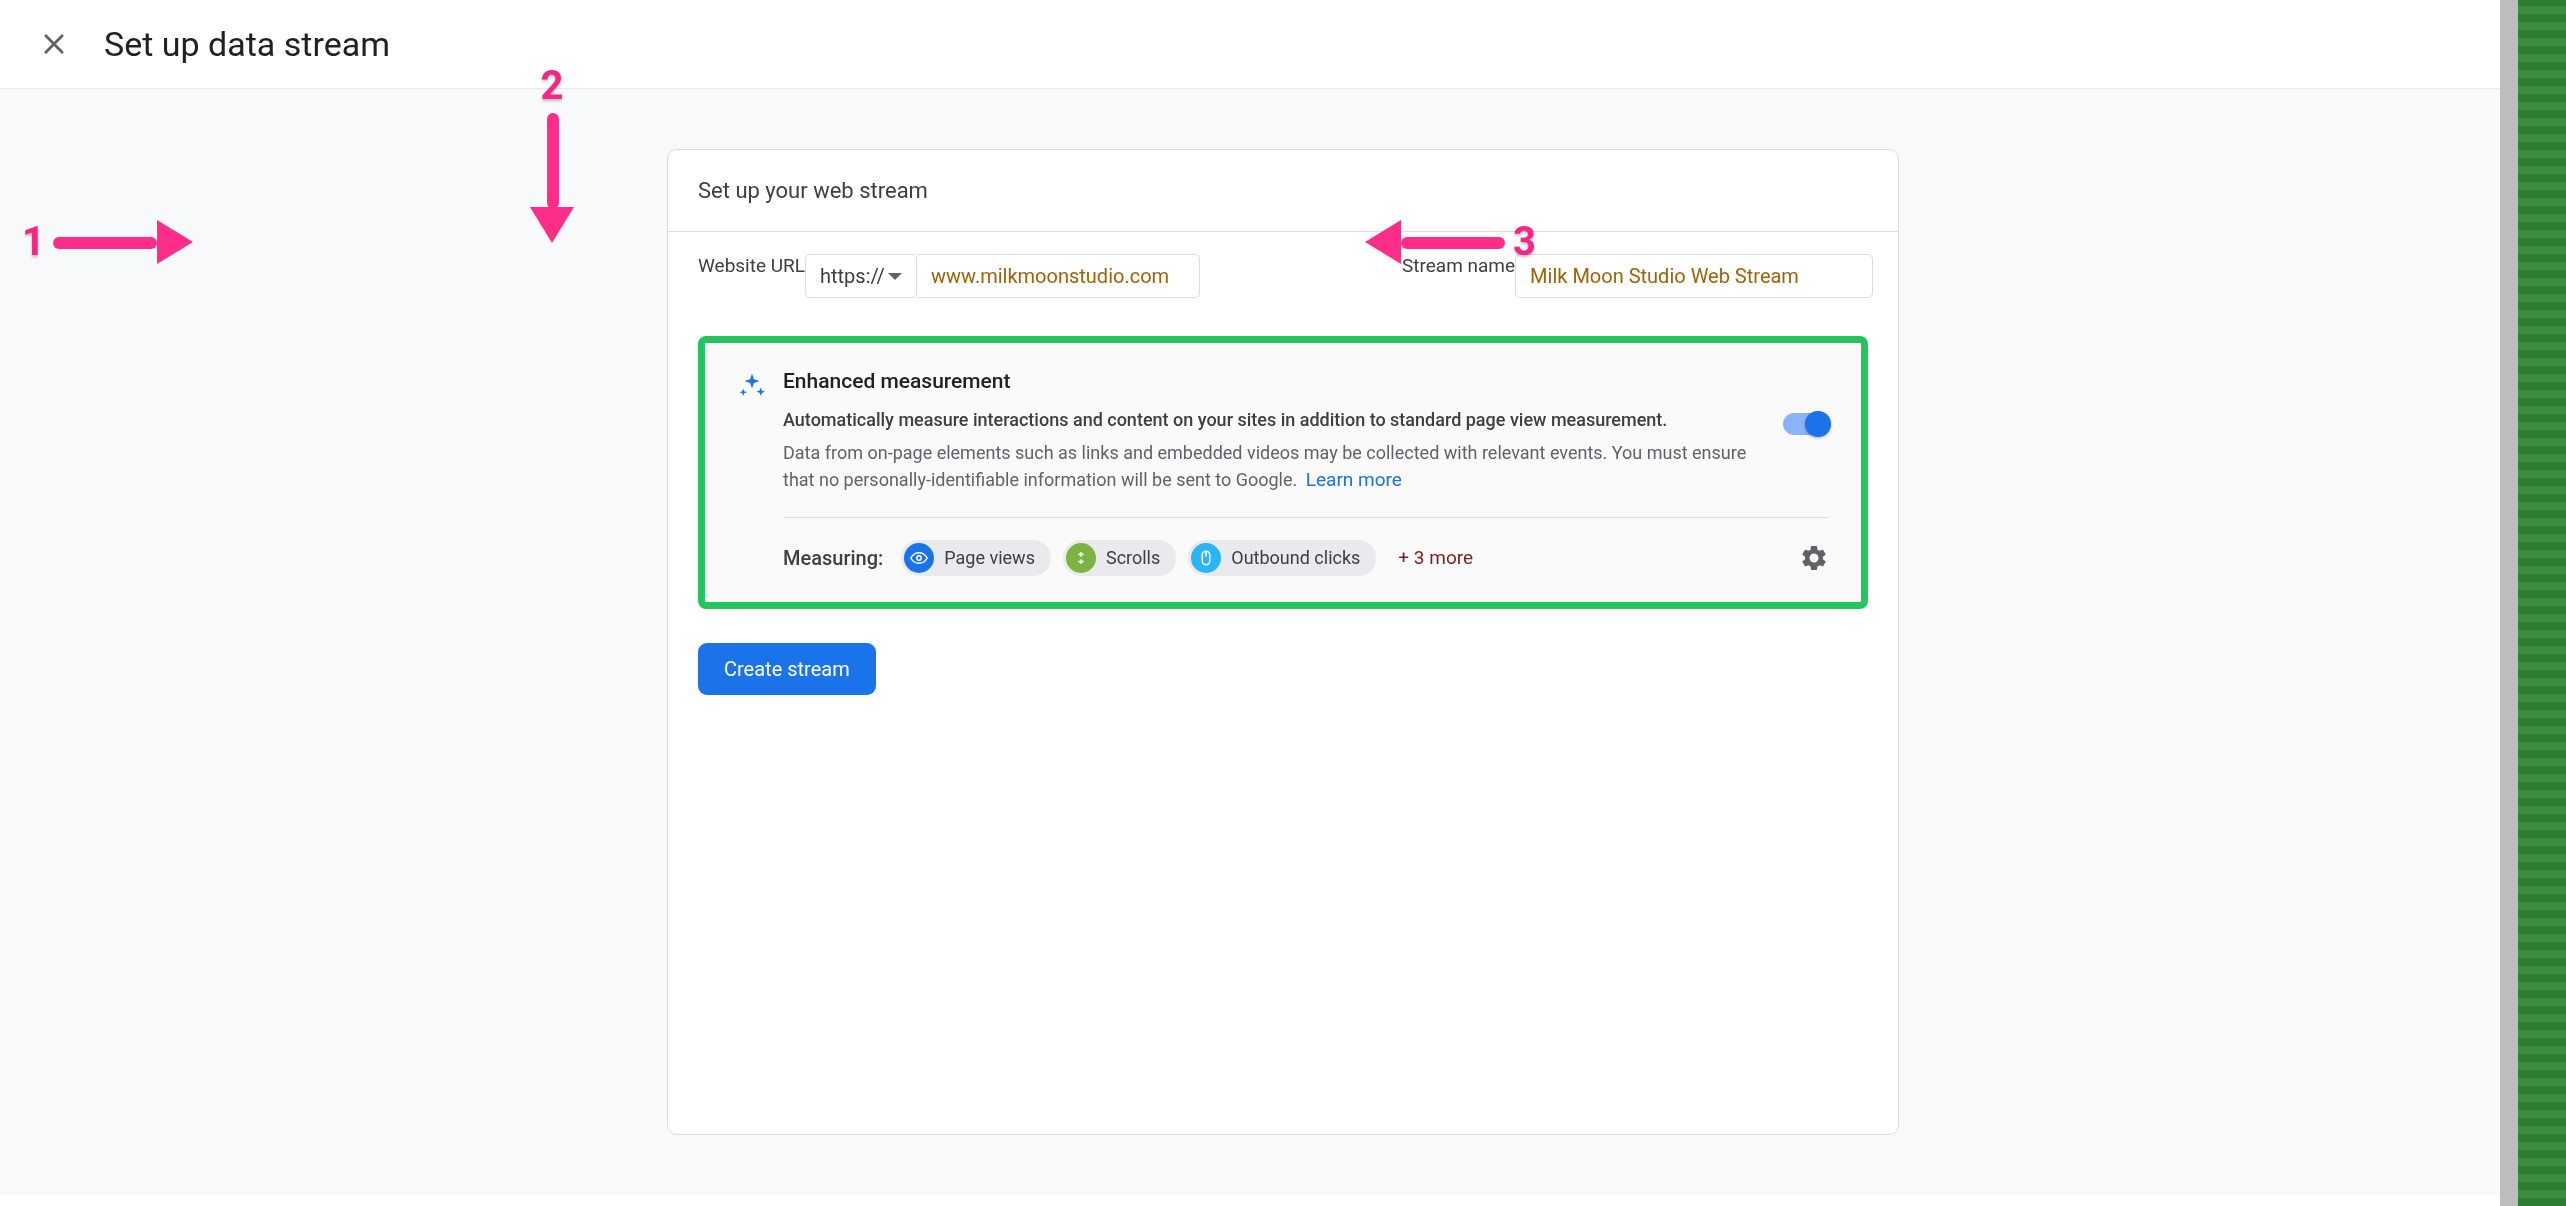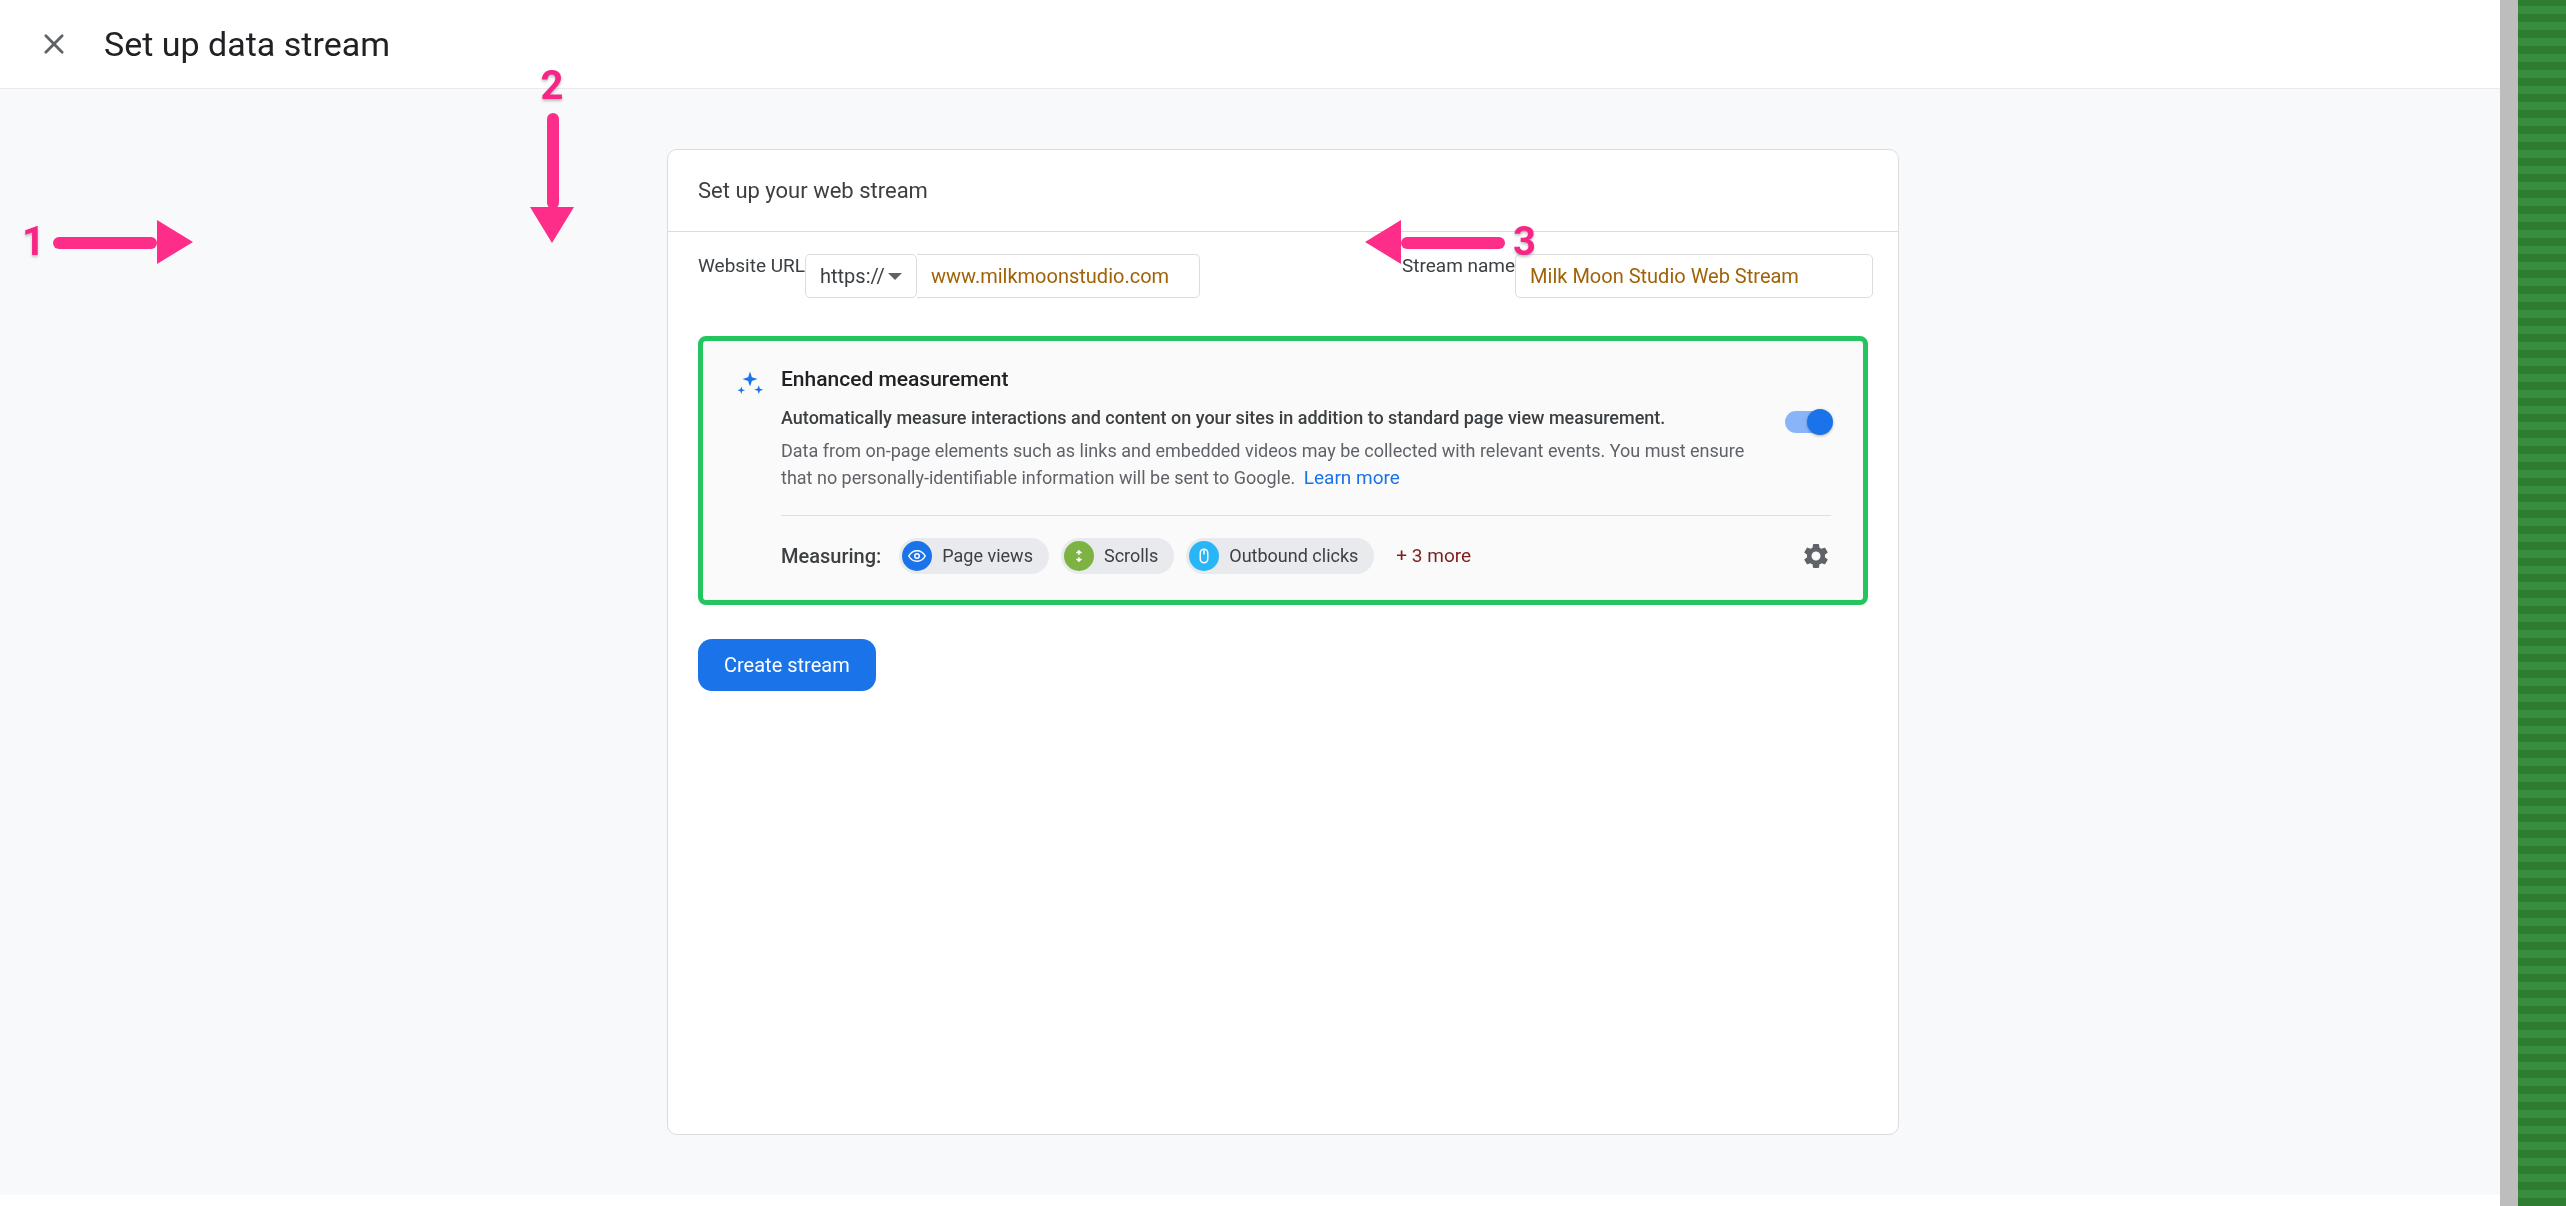--- a/index.html
+++ b/index.html
@@ -130,21 +130,21 @@
     }
 
     .text-input.standalone {
       border-left: 1px solid #dadce0;
       border-radius: 5px;
       height: 44px;
     }
 
     .enhanced-box {
       margin: 38px 30px 0 30px;
-      border: 5px solid #22c55e;
+      border: 7px solid #22c55e;
       border-radius: 8px;
       background: #fafafa;
       padding: 26px 32px 26px 32px;
     }
 
     .enhanced-top {
       display: flex;
       position: relative;
     }
 
@@ -274,21 +274,21 @@
       align-items: center;
     }
     .gear-btn svg { width: 30px; height: 30px; }
 
     .create-btn {
       display: inline-block;
       margin: 34px 0 0 30px;
       background: #1a73e8;
       color: #fff;
       border: none;
-      border-radius: 14px;
+      border-radius: 9px;
       padding: 14px 26px;
       font-size: 20px;
       cursor: pointer;
       font-family: inherit;
     }
 
     
     .annot {
       position: absolute;
       display: flex;

